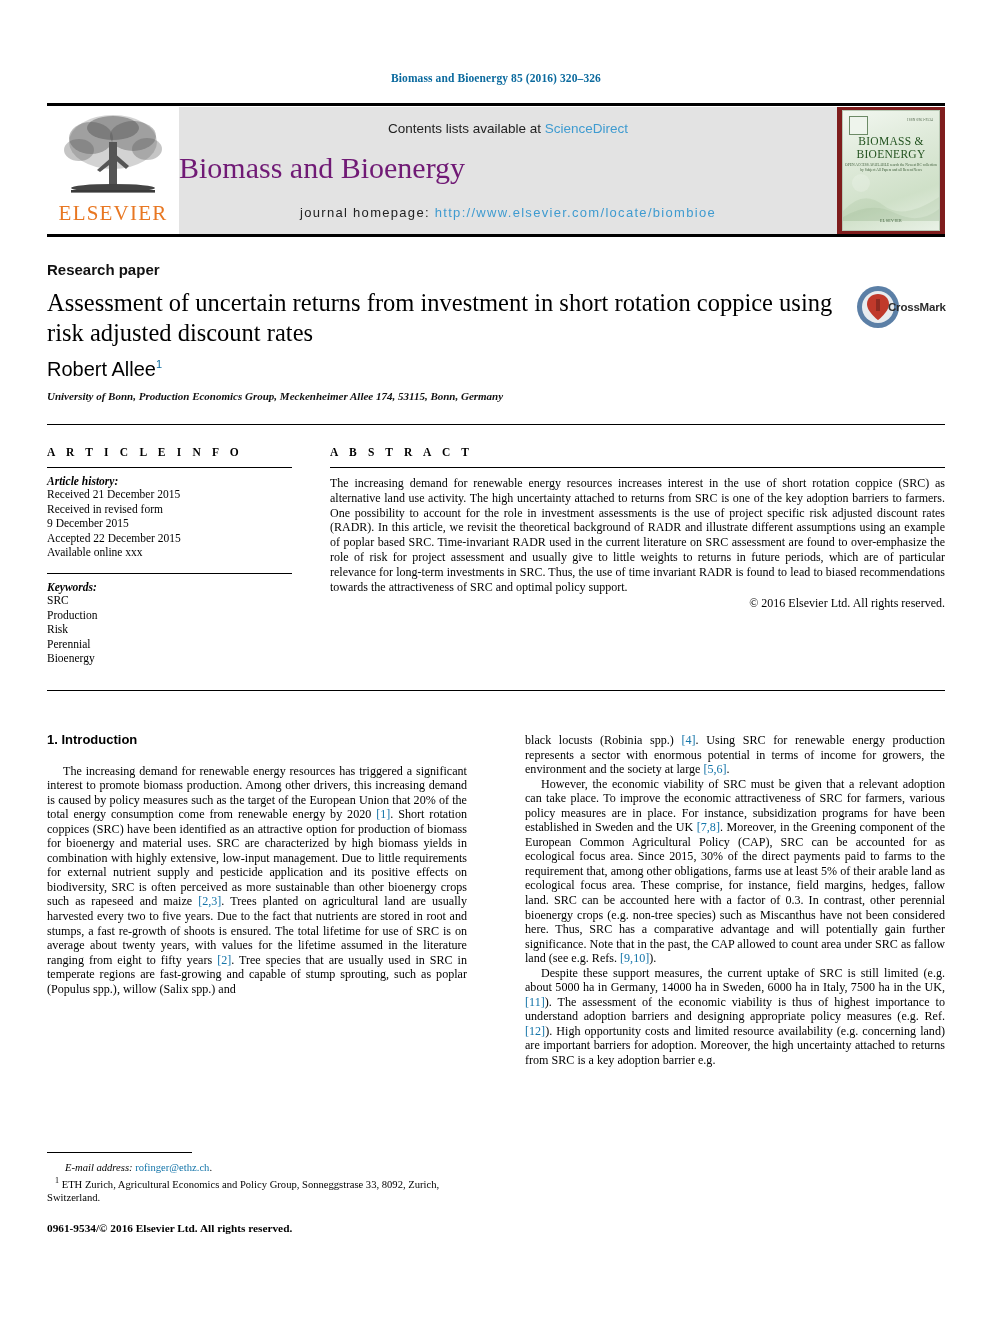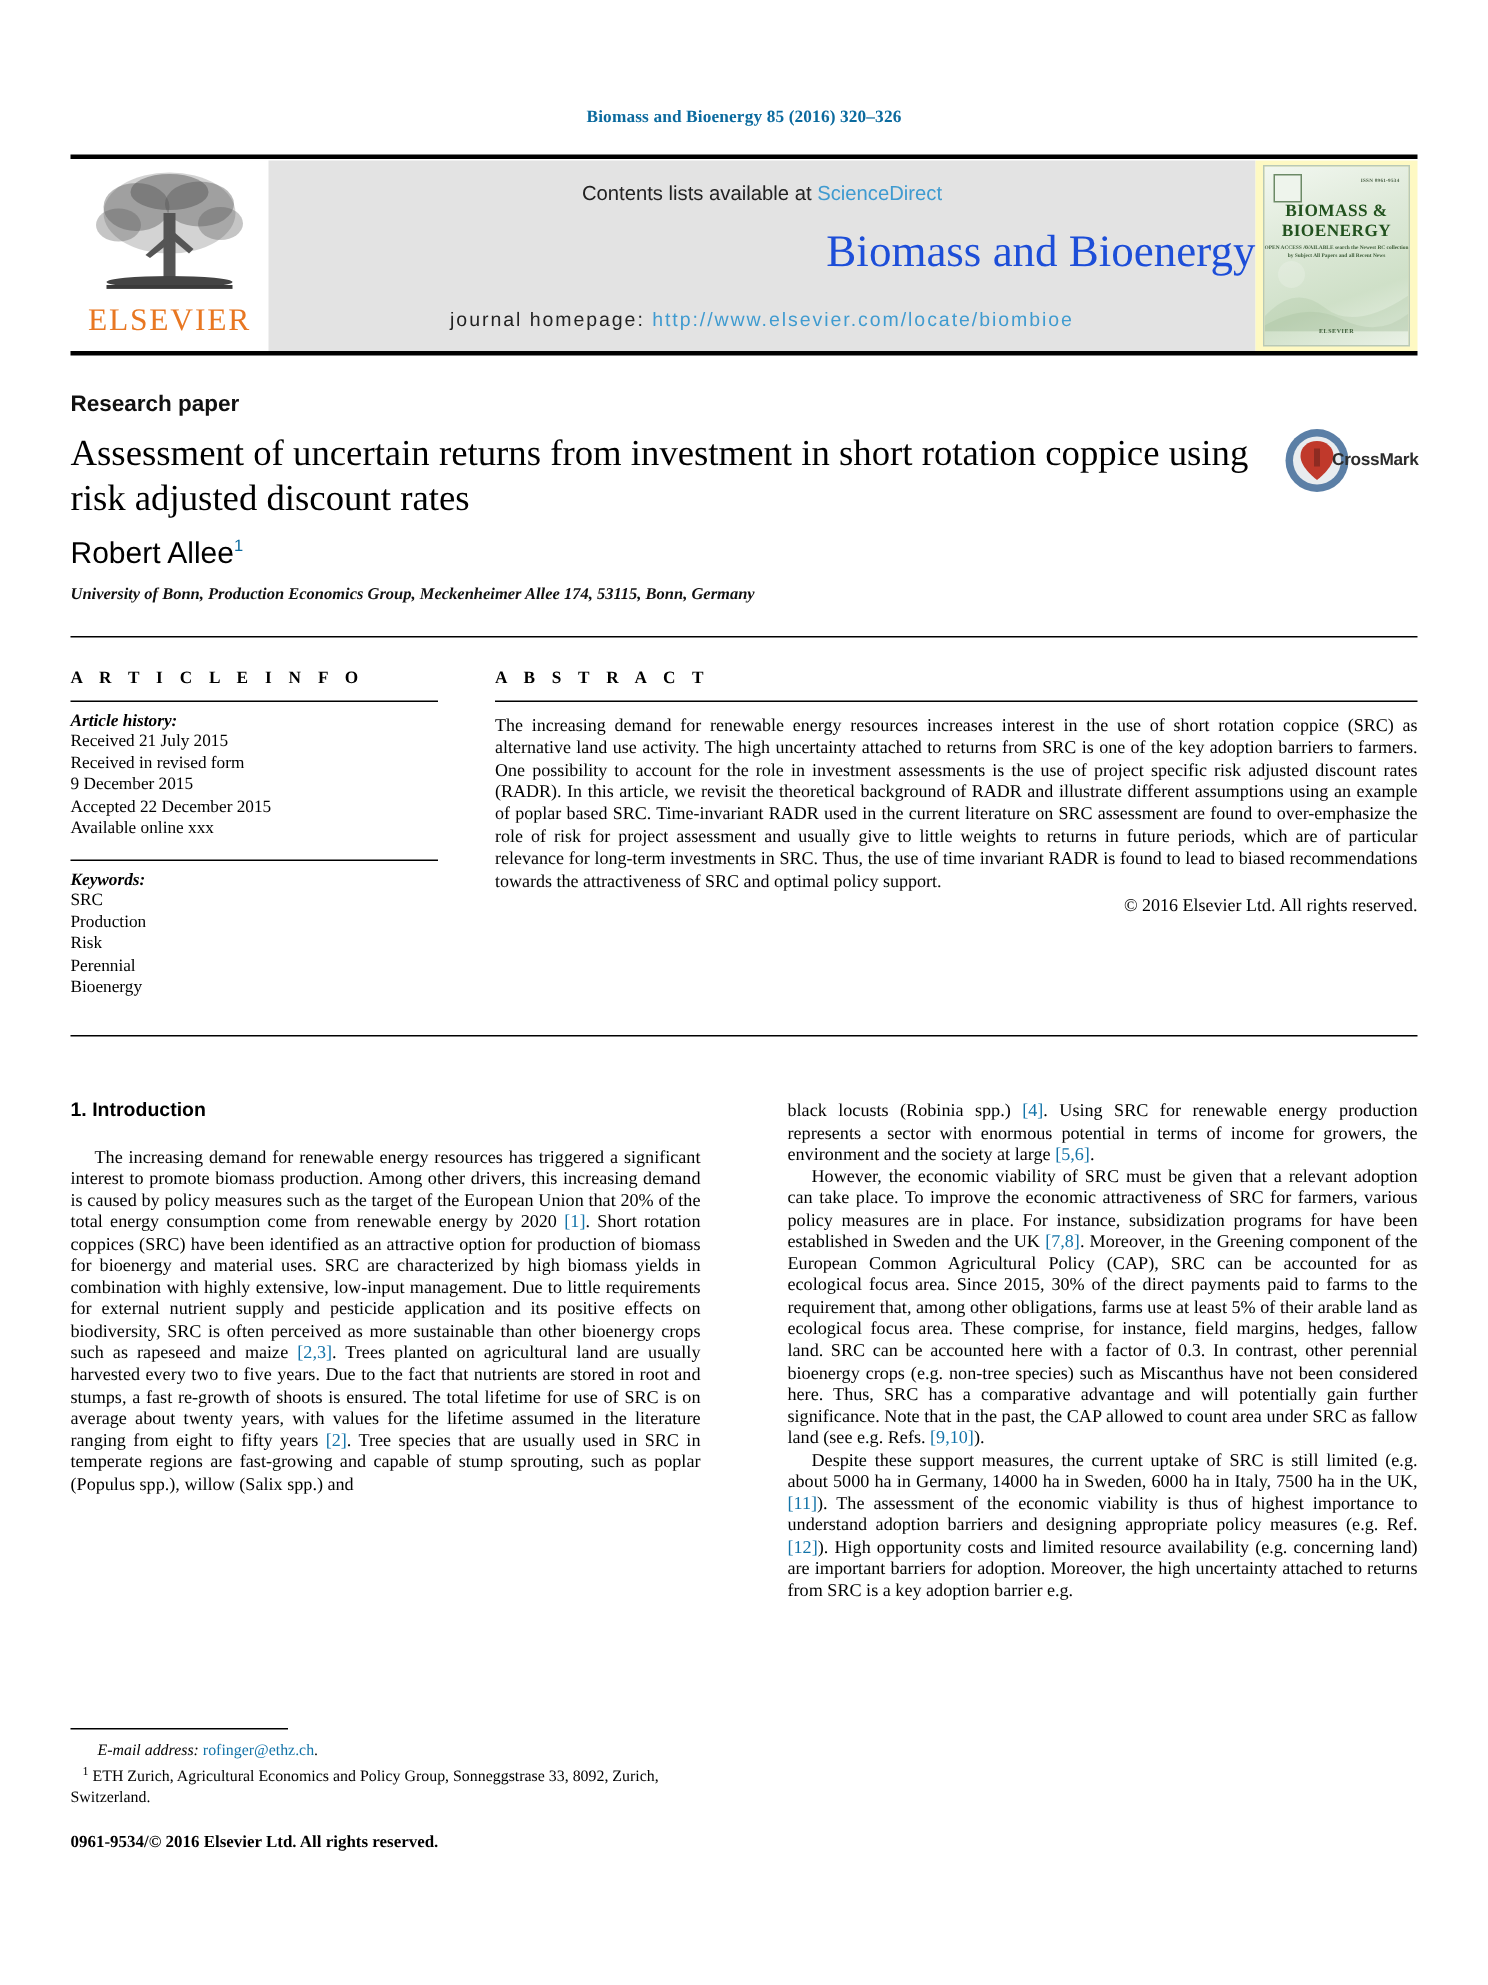--- a/index.html
+++ b/index.html
@@ -110,48 +110,47 @@
     color: #222;
   }
   .contents-line .sd {
     color: #3f9bd0;
   }
   .journal-name {
     position: absolute;
     top: 44px;
     left: 0;
     width: 100%;
-    text-align: right;
+    text-align: left;
     font-family: "Liberation Serif", serif;
     font-size: 30px;
-    color: #1d4ed8;
+    color: #701a75;
   }
   .homepage-line {
     position: absolute;
     top: 98px;
     left: 0;
     width: 100%;
     text-align: center;
     font-family: "Liberation Sans", sans-serif;
     font-size: 13px;
     letter-spacing: 1.3px;
     color: #222;
   }
   .homepage-line .url {
     color: #3f9bd0;
   }
   .cover-box {
     width: 108px;
     flex: 0 0 108px;
-    background: #fef9c3;
+    background: #7f1d1d;
     position: relative;
     display: flex;
     align-items: center;
     justify-content: center;
-    font-weight: bold;
   }
   .cover-thumb {
     width: 96px;
     height: 119px;
     border: 1px solid #b9c9b6;
     background: linear-gradient(160deg, #f2f7f0 0%, #dfeada 35%, #cfe0c8 70%, #e9f1e6 100%);
     position: relative;
     overflow: hidden;
   }
   .cover-elsevier-mark {
@@ -516,21 +515,21 @@
   <div class="affiliation">University of Bonn, Production Economics Group, Meckenheimer Allee 174, 53115, Bonn, Germany</div>
 
   <div class="info-rule-top"></div>
   <div class="info-rule-bottom"></div>
 
   <div class="artinfo">
     <div class="section-caps">A R T I C L E   I N F O</div>
     <div class="hr"></div>
     <div class="label">Article history:</div>
     <div>
-      <div class="line">Received 21 July 2015</div>
+      <div class="line">Received 21 December 2015</div>
       <div class="line">Received in revised form</div>
       <div class="line">9 December 2015</div>
       <div class="line">Accepted 22 December 2015</div>
       <div class="line">Available online xxx</div>
     </div>
     <div class="hr2"></div>
     <div class="label">Keywords:</div>
     <div>
       <div class="kw">SRC</div>
       <div class="kw">Production</div>

